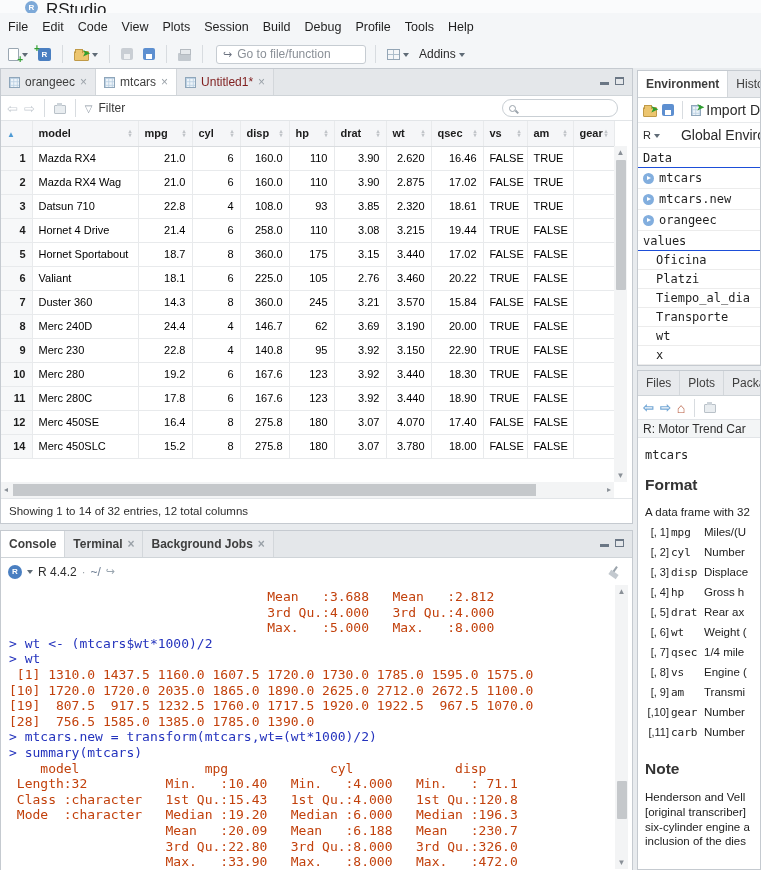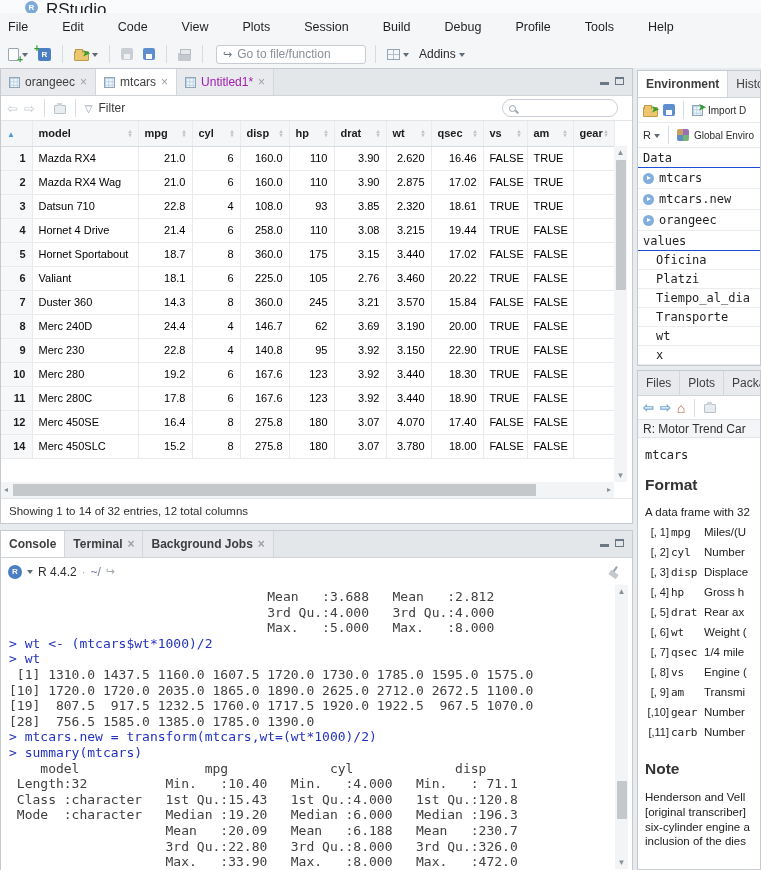--- a/index.html
+++ b/index.html
@@ -7,21 +7,21 @@
     font-family:"Liberation Sans", sans-serif; }
   .app { position:relative; width:761px; height:870px; }
 
   
   .titlebar { position:absolute; left:0; top:0; width:761px; height:13px; background:#fafbfc; overflow:hidden; }
   .titlebar .rlogo { position:absolute; left:25px; top:1px; }
   .titlebar .apptitle { position:absolute; left:46px; top:0px; font-size:17px; color:#1c1c1c; }
   .rlogo { width:13px; height:13px; border-radius:50%; background:#7da9d8; color:#fff; font-size:8px; font-weight:bold;
     display:flex; align-items:center; justify-content:center; }
   .menubar { position:absolute; left:0; top:13px; width:761px; height:27px; background:#f4f6f8;
-    display:flex; align-items:center; padding-left:1px;gap:20px; }
+    display:flex; align-items:center; padding-left:1px; }
   .menu-item { padding:0 7px; font-size:12.5px; color:#1f1f1f; }
   .toolbar { position:absolute; left:0; top:40px; width:761px; height:28px; background:#f4f6f8;
     display:flex; align-items:center; gap:6px; padding-left:6px; }
   .tbtn { display:flex; align-items:center; gap:3px; padding:2px; }
   .sep { width:1px; height:18px; background:#d8dce0; margin:0 3px; }
   .caret { width:0; height:0; border:3px solid transparent; border-top:4px solid #5f6b76; margin-top:4px; }
   .i-page { width:11px; height:13px; background:#fff; border:1px solid #9aa7b2; border-radius:1px; position:relative; }
   .i-page .plus { position:absolute; right:-5px; bottom:-5px; color:#2f9e2f; font-weight:bold; font-size:10px; line-height:10px; }
   .i-proj { width:13px; height:13px; background:#4a7fc1; border-radius:2px; color:#fff; font-size:8px; font-weight:bold;
     display:flex; align-items:center; justify-content:center; position:relative; }
@@ -43,21 +43,21 @@
     linear-gradient(to right, transparent 5px, #aebecb 5px, #aebecb 6px, transparent 6px),
     linear-gradient(to bottom, transparent 4px, #aebecb 4px, #aebecb 5px, transparent 5px); }
   .addins { font-size:12px; color:#2a2a2a; }
 
   
   .pane { position:absolute; background:#fff; border:1px solid #c5cad0; overflow:hidden; }
   .tabbar { display:flex; align-items:stretch; height:27px; background:#e4e7ea; border-bottom:1px solid #cfd4d8; }
   .tab { display:flex; align-items:center; gap:5px; padding:0 8px; font-size:12px; color:#3e3e3e;
     background:#e8eaed; border-right:1px solid #d3d7db; white-space:nowrap; }
   .tab.active { background:#fff; }
-  .tab.modified .tlabel { color:#a21caf; }
+  .tab.modified .tlabel { color:#7f1d1d; }
   .tab .close { color:#9aa1a8; font-size:12px; line-height:12px; }
   .minmax { position:absolute; display:flex; gap:6px; align-items:center; }
   .mm-min { width:9px; height:3px; background:#6b7785; margin-top:5px; }
   .mm-max { width:9px; height:8px; border:1px solid #6b7785; border-top-width:2px; }
   .i-grid { width:11px; height:11px; border:1px solid #8fa6ba; background-color:#eef4f9;
     background-image:linear-gradient(to right,#b9cfe2 1px,transparent 1px),linear-gradient(to bottom,#b9cfe2 1px,transparent 1px);
     background-size:3.4px 3.4px; }
 
   
   #source-pane { left:0; top:68px; width:633px; height:456px; }
@@ -99,32 +99,32 @@
   #console-pane .tab { font-weight:bold; }
   .console-toolbar { height:27px; display:flex; align-items:center; gap:5px; padding-left:7px; position:relative; }
   .cwd { font-size:12px; color:#2e2e2e; }
   .cwd-dot { color:#9aa1a8; font-size:11px; }
   .cwd-path { color:#6d7d92; }
   .i-goarrow { color:#9aa6b0; font-size:11px; }
   .i-broom { position:absolute; right:12px; top:8px; width:12px; height:12px; }
   .i-broom::before { content:""; position:absolute; left:6px; top:0; width:2px; height:7px; background:#9aa3ab; transform:rotate(35deg); }
   .i-broom::after { content:""; position:absolute; left:1px; top:6px; width:9px; height:5px; background:#c3c9cf; transform:rotate(35deg); }
   .console-out { position:absolute; left:0; top:54px; width:614px; height:284px; overflow:hidden; padding:4px 0 0 8px; }
-  .cline { font-family:"DejaVu Sans Mono", monospace; font-size:13px; line-height:15.6px; white-space:pre; color:#404040; }
+  .cline { font-family:"DejaVu Sans Mono", monospace; font-size:13px; line-height:15.6px; white-space:pre; color:#c2410c; }
   .cline.in { color:#2433bd; }
   #console-vscroll { left:614px; top:54px; width:13px; height:284px; }
   #console-vscroll .thumb { top:196px; height:38px; }
 
   
   #env-pane { left:637px; top:70px; width:124px; height:296px; }
   #env-pane .tab.active { font-weight:bold; }
   .env-toolbar { height:25px; display:flex; align-items:center; gap:5px; padding-left:5px; border-bottom:1px solid #e8eaec; }
   .i-import-grid { position:relative; }
   .i-import-grid .garr { position:absolute; right:-4px; top:-4px; color:#2f9e2f; font-size:9px; font-weight:bold; }
-  .env-label { font-size:10px; color:#2a2a2a; white-space:nowrap; }
+  .env-label { font-size:14px; color:#2a2a2a; white-space:nowrap; }
   .rdrop { font-size:11px; color:#2a2a2a; display:flex; align-items:center; gap:3px; }
   .i-cube { width:12px; height:12px; border-radius:2px;
     background:conic-gradient(#9a6fb5 0 25%, #76b379 0 50%, #5e8fc4 0 75%, #c9a05e 0); }
   .env-section { font-family:"DejaVu Sans Mono", monospace; font-size:12px; color:#1f1f1f;
     padding:3px 0 2px 5px; border-bottom:1px solid #1d4ed8; }
   .env-item { display:flex; align-items:center; gap:5px; padding:3px 0 3px 5px; border-bottom:1px solid #ececec; height:21px; }
   .i-promise { width:11px; height:11px; border-radius:50%; background:#82aede; position:relative; flex:0 0 auto; }
   .i-promise::after { content:""; position:absolute; left:4px; top:3px; width:0; height:0;
     border-left:4px solid #fff; border-top:2.5px solid transparent; border-bottom:2.5px solid transparent; }
   .env-name { font-family:"DejaVu Sans Mono", monospace; font-size:12px; color:#1f1f1f; white-space:nowrap; }

